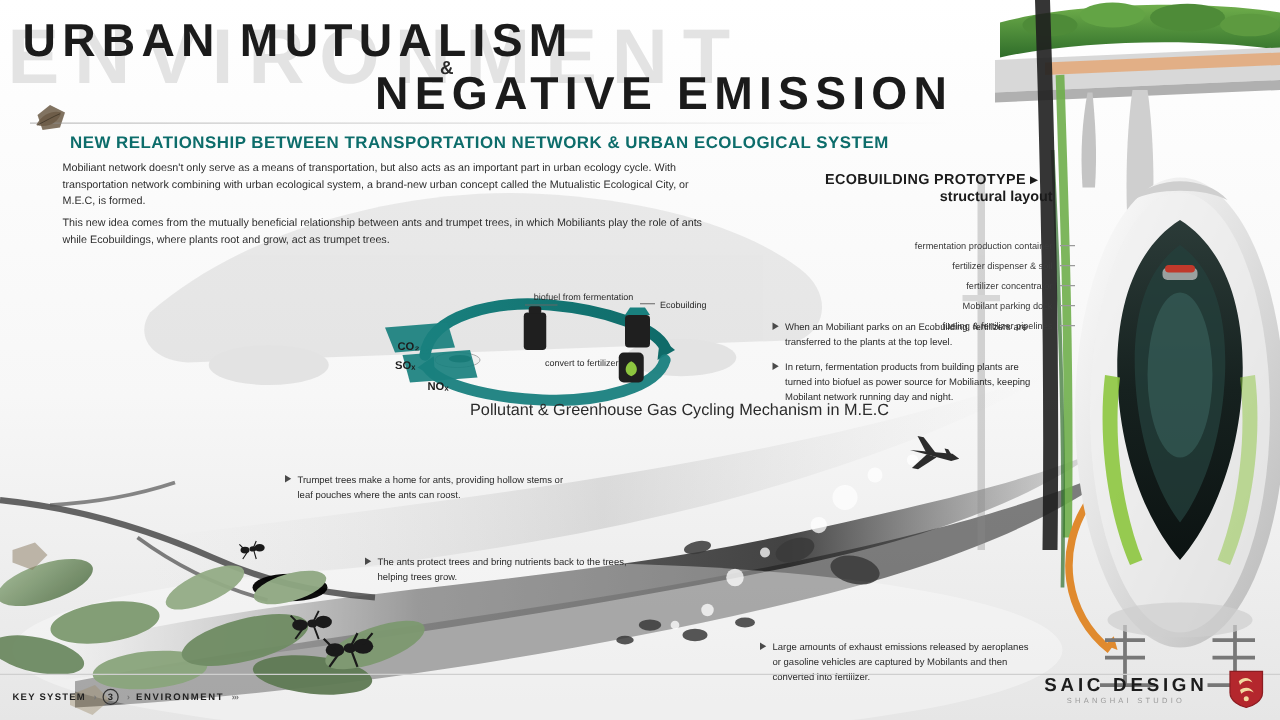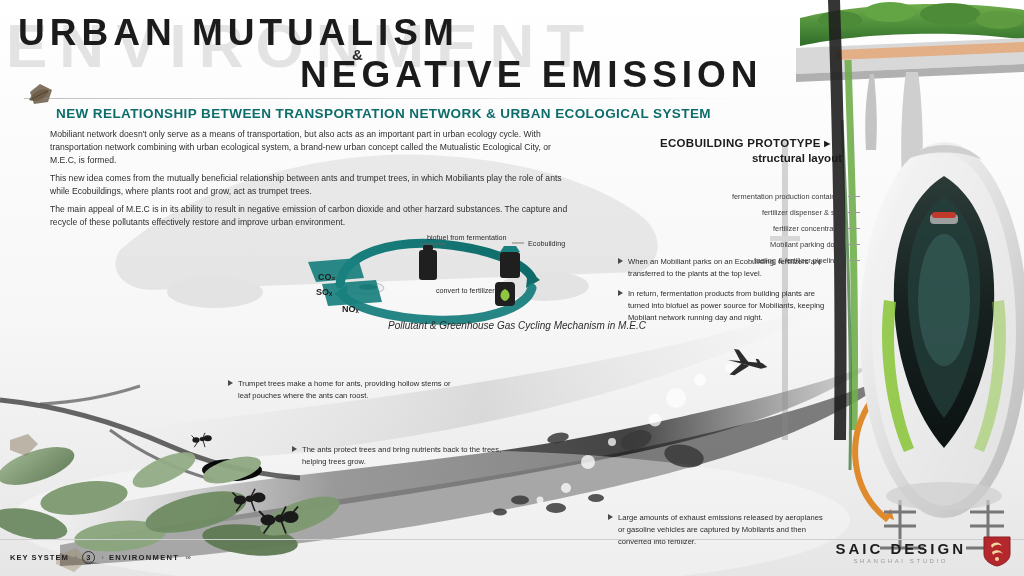--- a/index.html
+++ b/index.html
@@ -103,22 +103,22 @@
     border-left: 5px solid #4a4a4a;
     border-top: 3.2px solid transparent;
     border-bottom: 3.2px solid transparent;
   }
   .cyc-label { position: absolute; font-size: 7.2px; color: #2b2b2b; white-space: nowrap; }
   .gas-pill {
     position: absolute;
     font-size: 9px; font-weight: 700; color: #1d1d1d;
   }
   .caption-cycle {
-    position: absolute; left: 388px; top: 320px;
-    font-size: 10px; color: #2b2b2b; font-style: italic;
+    position: absolute; left: 376px; top: 320px;
+    font-size: 13px; color: #2b2b2b;
   }
 
   
   .footer-rule {
     position: absolute; left: 0; bottom: 36px; width: 1024px; height: 1px;
     background: #cfcfcf;
   }
   .kp {
     position: absolute; left: 10px; bottom: 12px;
     font-size: 7.6px; font-weight: 700; letter-spacing: 1px; color: #222;
@@ -338,21 +338,20 @@
   <div class="subhead-rule"></div>
   <svg class="leaf-deco" viewBox="0 0 22 16">
     <path d="M1 12 C6 2 16 0 21 2 C19 10 10 15 1 12 Z" fill="#6b5a45"></path>
     <path d="M2 12 C8 9 15 5 20 3" stroke="#3f3425" stroke-width="0.8" fill="none"></path>
   </svg>
   <div class="subhead">NEW RELATIONSHIP BETWEEN TRANSPORTATION NETWORK &amp; URBAN ECOLOGICAL SYSTEM</div>
 
   <div class="body-copy">
     <p>Mobiliant network doesn't only serve as a means of transportation, but also acts as an important part in urban ecology cycle. With transportation network combining with urban ecological system, a brand-new urban concept called the Mutualistic Ecological City, or M.E.C, is formed.</p>
     <p>This new idea comes from the mutually beneficial relationship between ants and trumpet trees, in which Mobiliants play the role of ants while Ecobuildings, where plants root and grow, act as trumpet trees.</p>
-    <p>The main appeal of M.E.C is in its ability to result in negative emission of carbon dioxide and other harzard substances. The capture and recycle of these pollutants effectively restore and improve urban environment.</p>
   </div>
 
   <div class="proto-wrap">
     <div class="proto-title">
       <span>ECOBUILDING PROTOTYPE</span>
       <span>▸</span>
     </div>
     <div class="proto-sub">structural layout</div>
     <ul class="proto-list">
       <li>fermentation production container</li>

